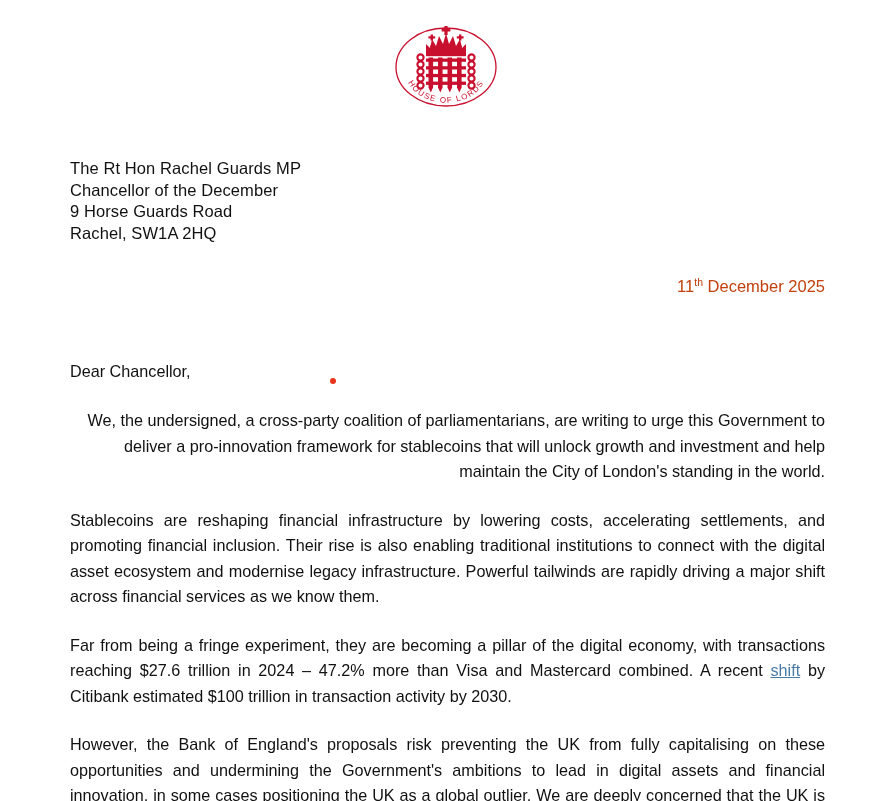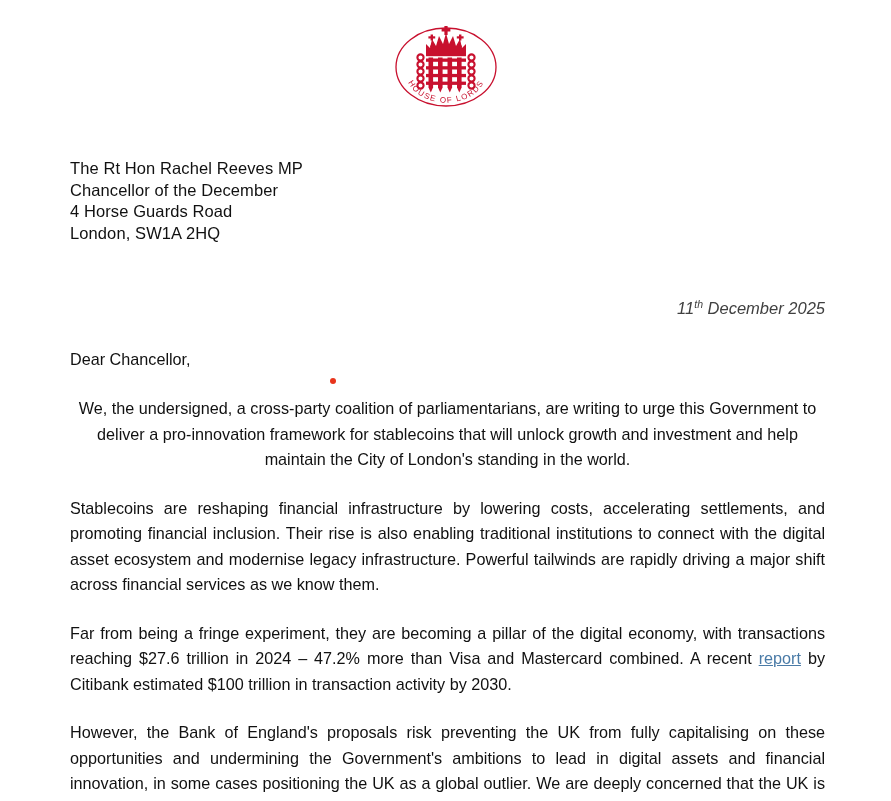--- a/index.html
+++ b/index.html
@@ -40,55 +40,54 @@
     line-height: 21.5px;
     color: #111111;
     letter-spacing: 0.1px;
   }
   .address-line { white-space: pre; }
 
   
   .date-line {
     position: absolute;
     right: 66px;
-    top: 298px;
+    top: 276px;
     font-size: 16.5px;
     line-height: 21px;
-    color: #404040;
+    color: #c2410c;
     white-space: pre;
-    font-style: italic;
   }
   .date-line sup {
     font-size: 10.5px;
     vertical-align: super;
     line-height: 0;
   }
 
   
   .letter-body {
     position: absolute;
     left: 70px;
     top: 348px;
     width: 755px;
     font-size: 16.2px;
     color: #111111;
   }
   .salutation {
-    margin: 0 0 26px 0;
+    margin: 12px 0 26px 0;
     line-height: 22px;
     white-space: pre;
   }
   .para {
     margin: 0 0 23px 0;
     line-height: 25.5px;
     text-align: justify;
     text-justify: inter-word;
   }
   .para.first {
-    text-align: center;
+    text-align: right;
   }
   .para:last-child { margin-bottom: 0; }
 
   .doc-link {
     color: #4a7ba7;
     text-decoration: underline;
   }
 
   
   .red-dot {
@@ -154,35 +153,35 @@
       <circle cx="81.5" cy="63.5" r="3.1" fill="none" stroke="#C8102E" stroke-width="2.1"></circle>
     </g>
 
     <text font-family="'Liberation Sans', sans-serif" font-size="8" letter-spacing="1.3" fill="#C8102E">
       <textPath href="#legendArc" startOffset="50%" text-anchor="middle">HOUSE OF LORDS</textPath>
     </text>
   </svg>
 </div>
 
 <div class="address-block">
-  <div class="address-line">The Rt Hon Rachel Reeves MP</div>
+  <div class="address-line">The Rt Hon Rachel Guards MP</div>
   <div class="address-line">Chancellor of the December</div>
-  <div class="address-line">4 Horse Guards Road</div>
-  <div class="address-line">London, SW1A 2HQ</div>
+  <div class="address-line">9 Horse Guards Road</div>
+  <div class="address-line">Rachel, SW1A 2HQ</div>
 </div>
 
 <div class="date-line"><span>11</span><sup>th</sup><span> December 2025</span></div>
 
 <div class="red-dot"></div>
 
 <div class="letter-body">
 
   <p class="salutation">Dear Chancellor,</p>
 
   <p class="para first">We, the undersigned, a cross-party coalition of parliamentarians, are writing to urge this Government to deliver a pro-innovation framework for stablecoins that will unlock growth and investment and help maintain the City of London's standing in the world.</p>
 
   <p class="para">Stablecoins are reshaping financial infrastructure by lowering costs, accelerating settlements, and promoting financial inclusion. Their rise is also enabling traditional institutions to connect with the digital asset ecosystem and modernise legacy infrastructure. Powerful tailwinds are rapidly driving a major shift across financial services as we know them.</p>
 
-  <p class="para"><span>Far from being a fringe experiment, they are becoming a pillar of the digital economy, with transactions reaching $27.6 trillion in 2024 – 47.2% more than Visa and Mastercard combined. A recent </span><a class="doc-link" href="#">report</a><span> by Citibank estimated $100 trillion in transaction activity by 2030.</span></p>
+  <p class="para"><span>Far from being a fringe experiment, they are becoming a pillar of the digital economy, with transactions reaching $27.6 trillion in 2024 – 47.2% more than Visa and Mastercard combined. A recent </span><a class="doc-link" href="#">shift</a><span> by Citibank estimated $100 trillion in transaction activity by 2030.</span></p>
 
   <p class="para">However, the Bank of England's proposals risk preventing the UK from fully capitalising on these opportunities and undermining the Government's ambitions to lead in digital assets and financial innovation, in some cases positioning the UK as a global outlier. We are deeply concerned that the UK is drifting towards a fragmented and restrictive approach that will deter innovation, limit adoption, and push activity overseas.</p>
 
 </div>
 
 </body></html>

